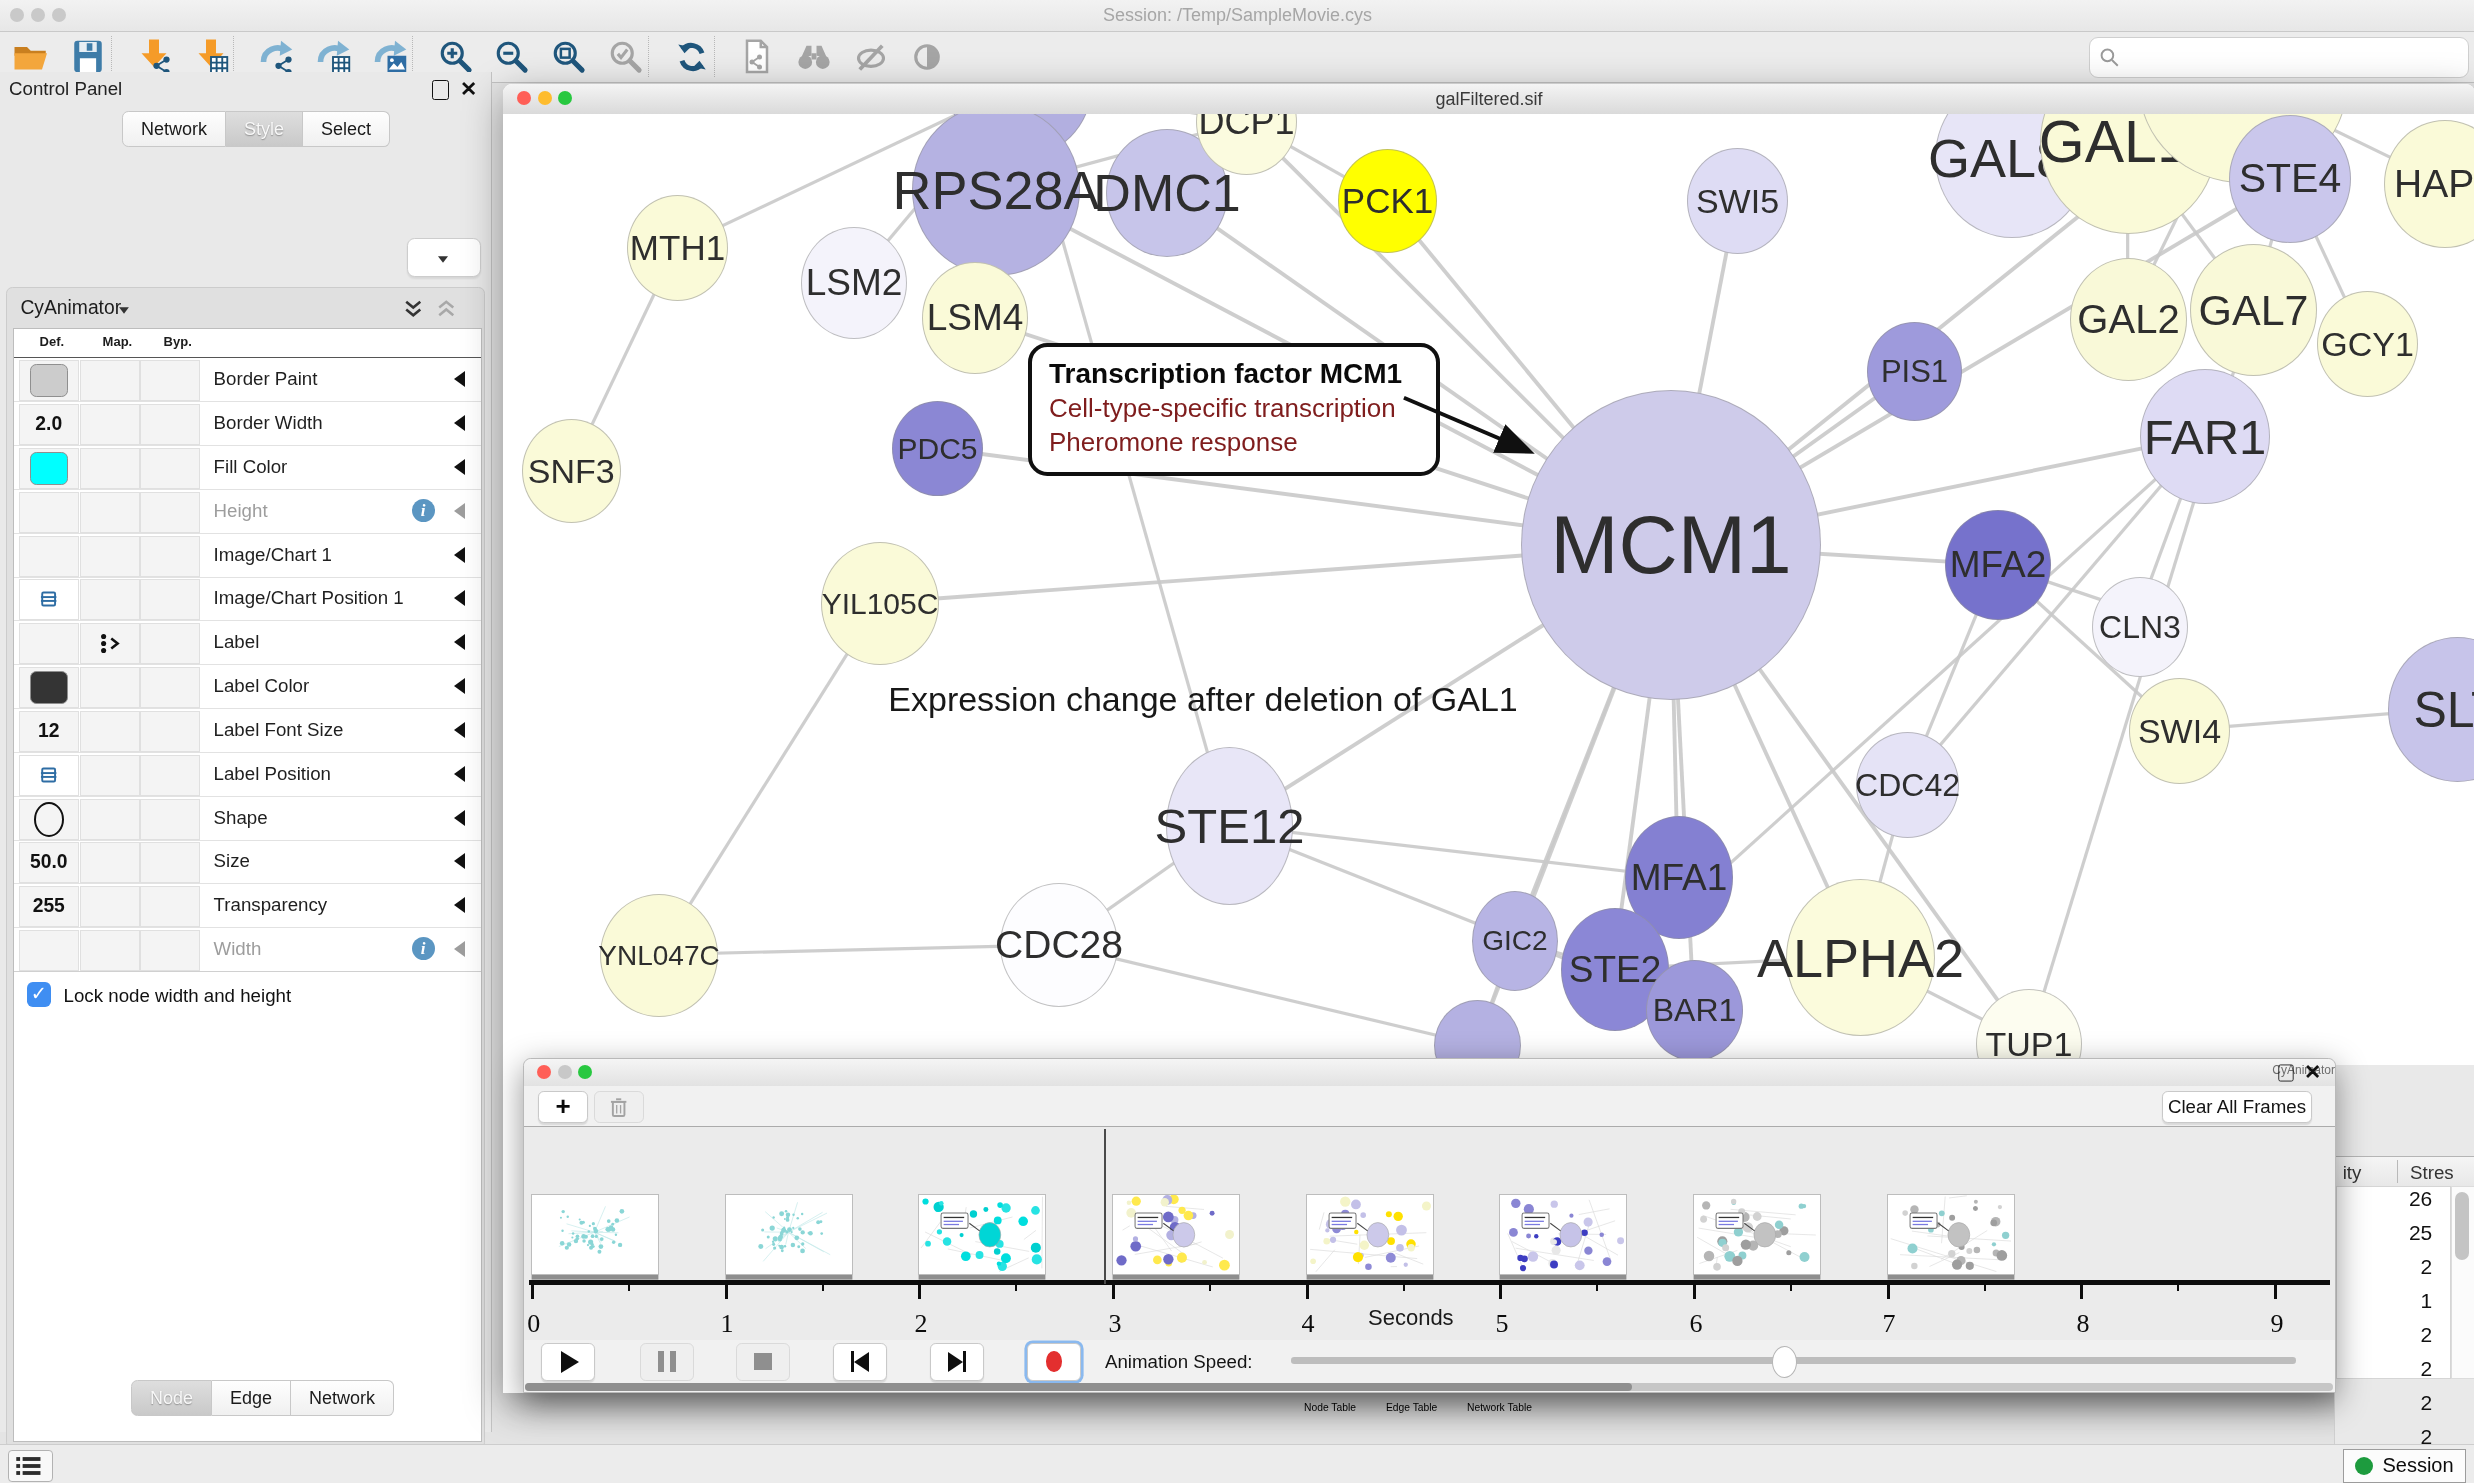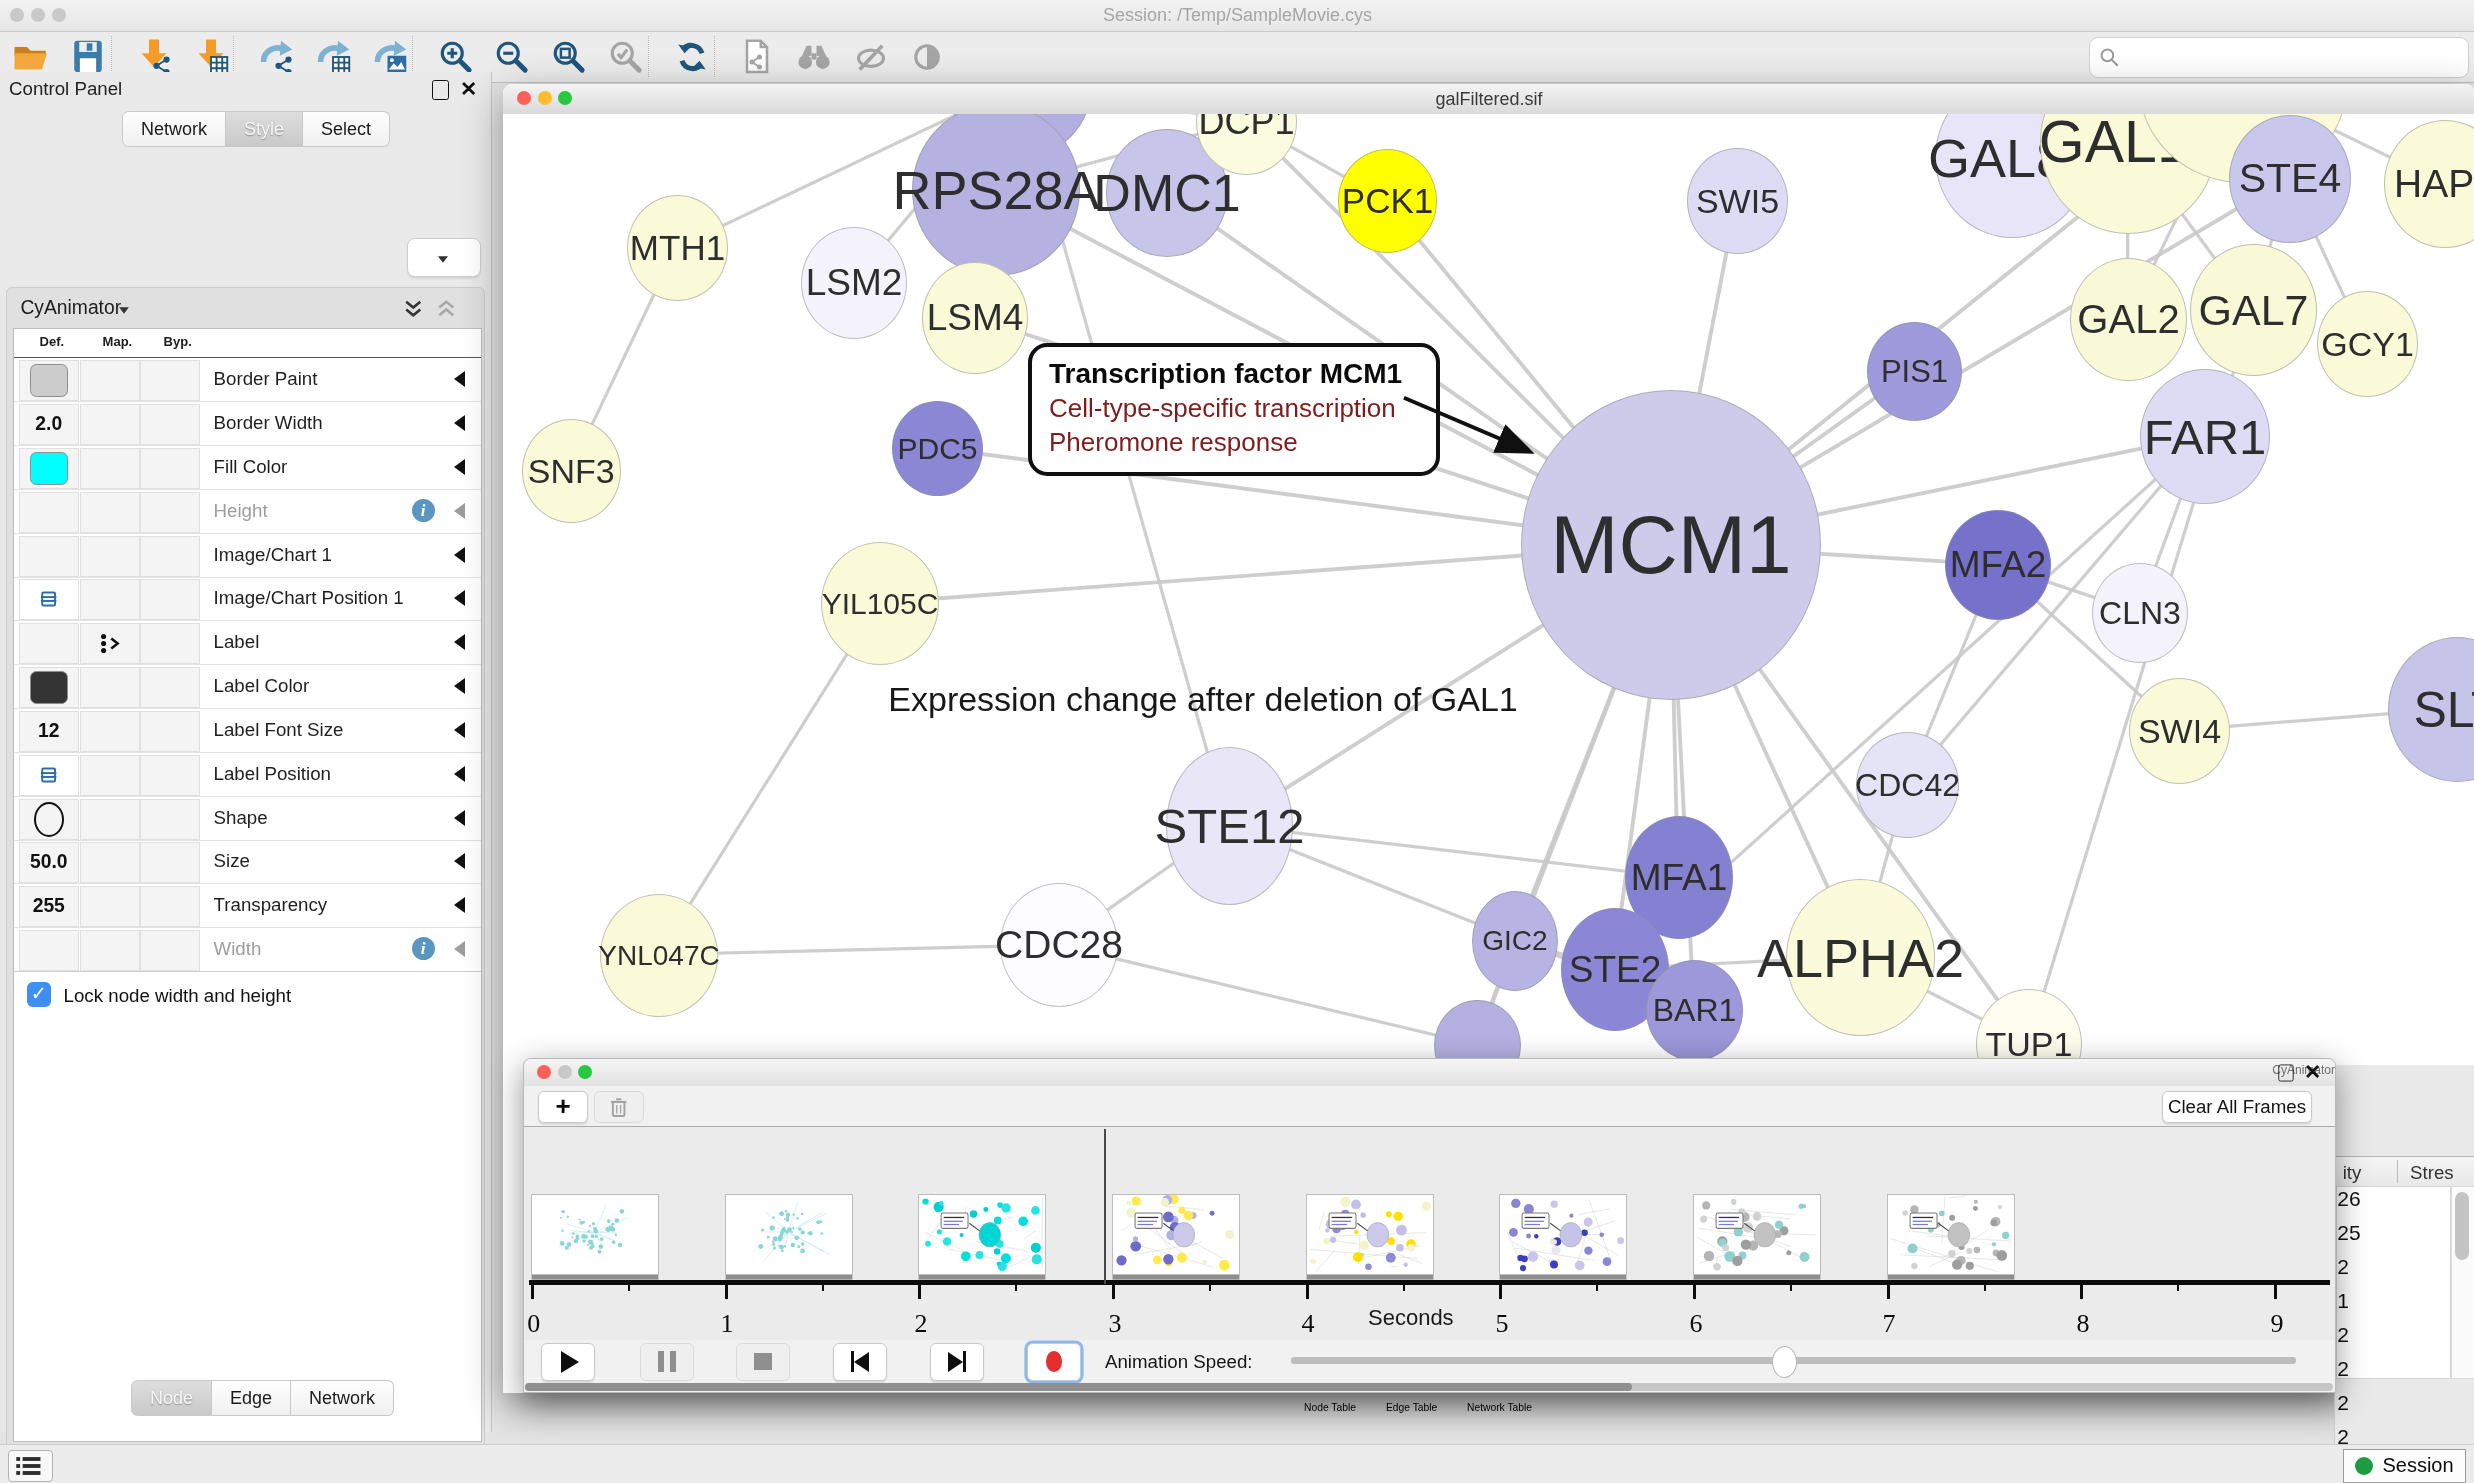--- a/index.html
+++ b/index.html
@@ -83,21 +83,21 @@
   .annot .a-title{font-size:28px;font-weight:bold;color:#0a0a0a;line-height:1.3;}
   .annot .a-line{font-size:26px;color:#7f1d1d;line-height:1.3;}
   .netcaption{position:absolute;transform:translate(-50%,-50%);font-size:34px;color:#181818;white-space:nowrap;}
   
   .tsliver{position:absolute;left:2334px;top:1065px;width:140px;height:379px;background:#e9e9e9;
     border-left:0.6px solid #cfcfcf;}
   .ts-header{position:absolute;left:0;top:91px;width:140px;height:29px;
     background:linear-gradient(#f5f5f5,#e8e8e8);border-top:0.6px solid #b5b5b5;border-bottom:0.6px solid #b5b5b5;}
   .ts-header span{position:absolute;top:5.2px;font-size:18.7px;color:#333;}
   .ts-body{position:absolute;left:1.3px;top:121px;width:113px;height:191px;background:#fff;border:0.6px solid #d5d5d5;}
-  .ts-row{height:34px;font-size:21px;color:#111;padding-right:0;}
+  .ts-row{height:34px;font-size:21px;color:#111;text-align:right;padding-right:18px;}
   .ts-scroll{position:absolute;left:116px;top:121px;width:22px;height:191px;background:#fbfbfb;border:0.6px solid #dcdcdc;}
   .ts-thumb{position:absolute;left:3.2px;top:5.2px;width:14px;height:68px;background:#c4c4c4;border-radius:7px;}
   
   .cyani{position:absolute;left:523px;top:1058px;width:1811px;height:333px;background:#f1f1f1;
     border-radius:7.7px 7.7px 0 0;box-shadow:0 9px 32px rgba(0,0,0,.42);border:0.6px solid #b9b9b9;}
   .cybar{position:absolute;left:0;top:0;width:100%;height:27px;border-radius:7.7px 7.7px 0 0;
     background:linear-gradient(#f5f5f5,#e2e2e2);border-bottom:0.6px solid #bdbdbd;}
   .cybar .title{position:absolute;left:0;right:0;top:3.9px;text-align:right;font-size:12px;color:#6e6e6e;}
   .cy-toolrow{position:absolute;left:0;top:27px;width:100%;height:40px;background:#f1f1f1;}
   .btn{background:#fff;border:0.6px solid #c9c9c9;border-radius:5.8px;box-shadow:0 1.3px 1.3px rgba(0,0,0,.10);}
@@ -580,21 +580,21 @@
       </div>
       <div class="node" style="left: 1637px; top: 255px; width: 128px; height: 133px; background: rgb(222, 219, 244);">
         <span style="font-size: 49px;">FAR1</span>
       </div>
       <div class="node" style="left: 1018px; top: 276px; width: 298px; height: 308px; background: rgb(206, 203, 234);">
         <span style="font-size: 82px;">MCM1</span>
       </div>
       <div class="node" style="left: 1442px; top: 396px; width: 104px; height: 108px; background: rgb(118, 114, 204);">
         <span style="font-size: 37px;">MFA2</span>
       </div>
-      <div class="node" style="left: 1589px; top: 449px; width: 94px; height: 98px; background: rgb(244, 243, 251);">
+      <div class="node" style="left: 1589px; top: 463px; width: 94px; height: 98px; background: rgb(244, 243, 251);">
         <span style="font-size: 32px;">CLN3</span>
       </div>
       <div class="node" style="left: 1626px; top: 564px; width: 99px; height: 104px; background: rgb(250, 250, 216);">
         <span style="font-size: 34px;">SWI4</span>
       </div>
       <div class="node" style="left: 1885px; top: 523px; width: 137px; height: 143px; background: rgb(199, 196, 234);">
         <span style="font-size: 50px;">SLT</span>
       </div>
       <div class="node" style="left: 1353px; top: 618px; width: 101px; height: 104px; background: rgb(229, 227, 246);">
         <span style="font-size: 32px;">CDC42</span>

